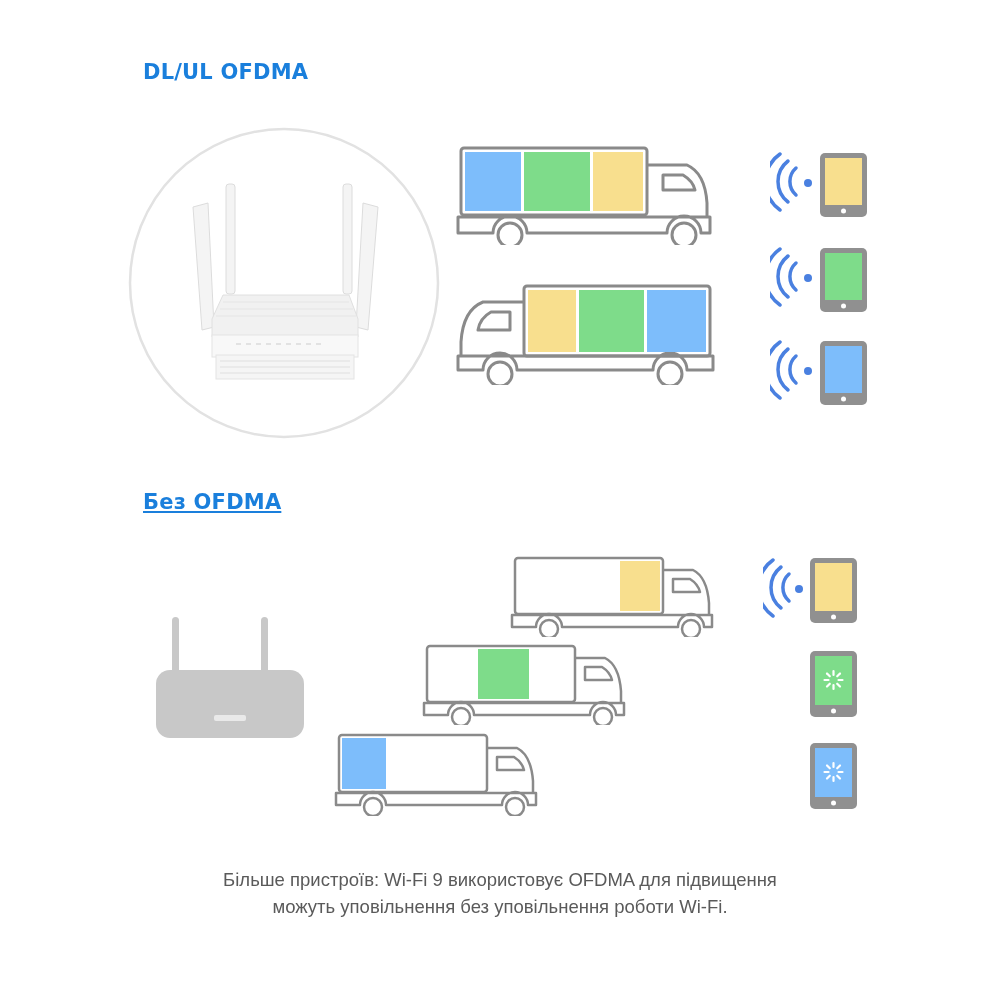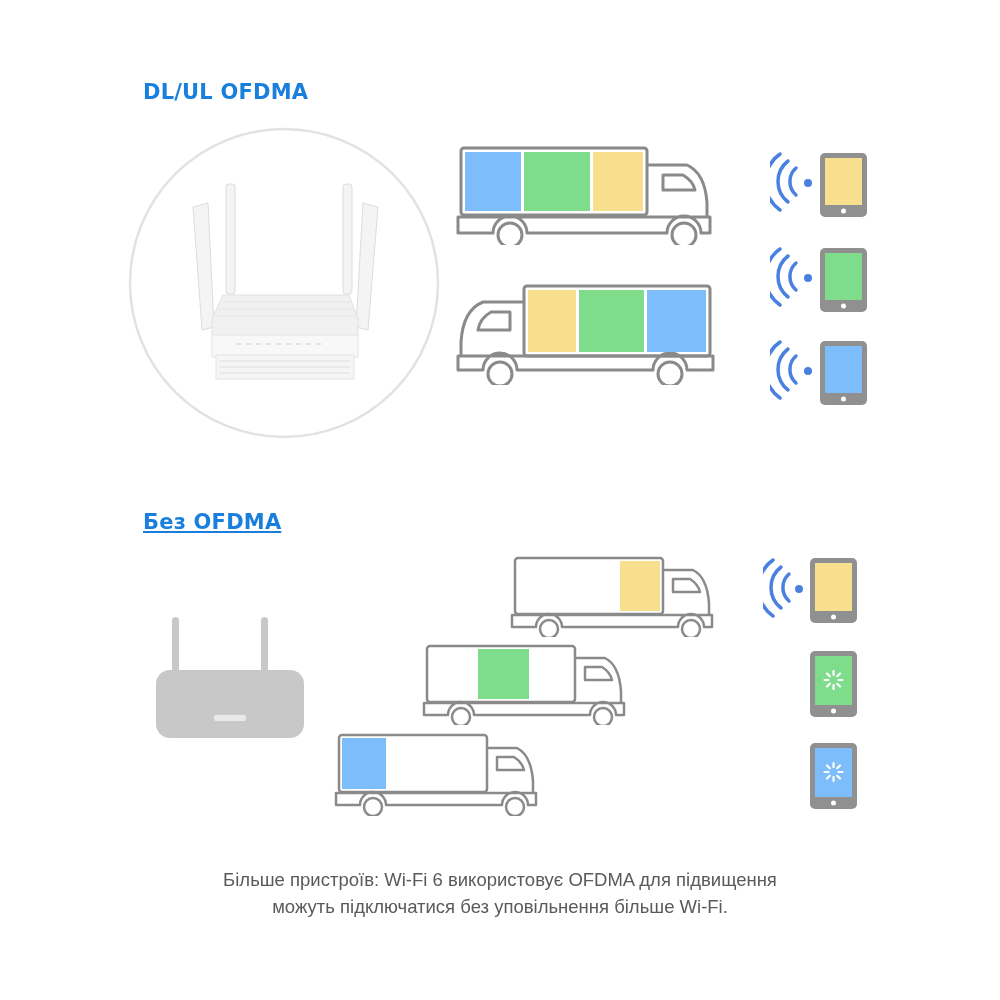--- a/index.html
+++ b/index.html
@@ -6,21 +6,20 @@
     html, body { width: 1000px; height: 1000px; background: #ffffff; overflow: hidden; }
     body { position: relative; font-family: "Liberation Sans", "DejaVu Sans", sans-serif; }
     .abs { position: absolute; }
     .heading {
       position: absolute;
       font-family: "DejaVu Sans", sans-serif;
       font-weight: bold;
       font-size: 21px;
       color: #1a7fdc;
       letter-spacing: 0.2px;
-      margin-top: 20px;
     }
     .caption {
       position: absolute;
       left: 100px; top: 866px; width: 800px;
       text-align: center;
       font-family: "Liberation Sans", sans-serif;
       font-size: 18.5px;
       line-height: 27px;
       color: #5a5a5a;
     }
@@ -238,15 +237,15 @@
       <line x1="17" y1="22.5" x2="19.8" y2="25.3"></line>
       <line x1="27.2" y1="32.7" x2="30" y2="35.5"></line>
       <line x1="17" y1="35.5" x2="19.8" y2="32.7"></line>
       <line x1="27.2" y1="25.3" x2="30" y2="22.5"></line>
     </g>
     <circle cx="23.5" cy="60" r="2.5" fill="#ffffff"></circle>
   </svg>
 </div>
 
 <div class="caption">
-  <span>Більше пристроїв: Wi-Fi 6 використовує OFDMA для підвищення</span>
-  <span>можуть підключатися без уповільнення більше Wi-Fi.</span>
+  <span>Більше пристроїв: Wi-Fi 9 використовує OFDMA для підвищення</span>
+  <span>можуть уповільнення без уповільнення роботи Wi-Fi.</span>
 </div>
 
 </body></html>

